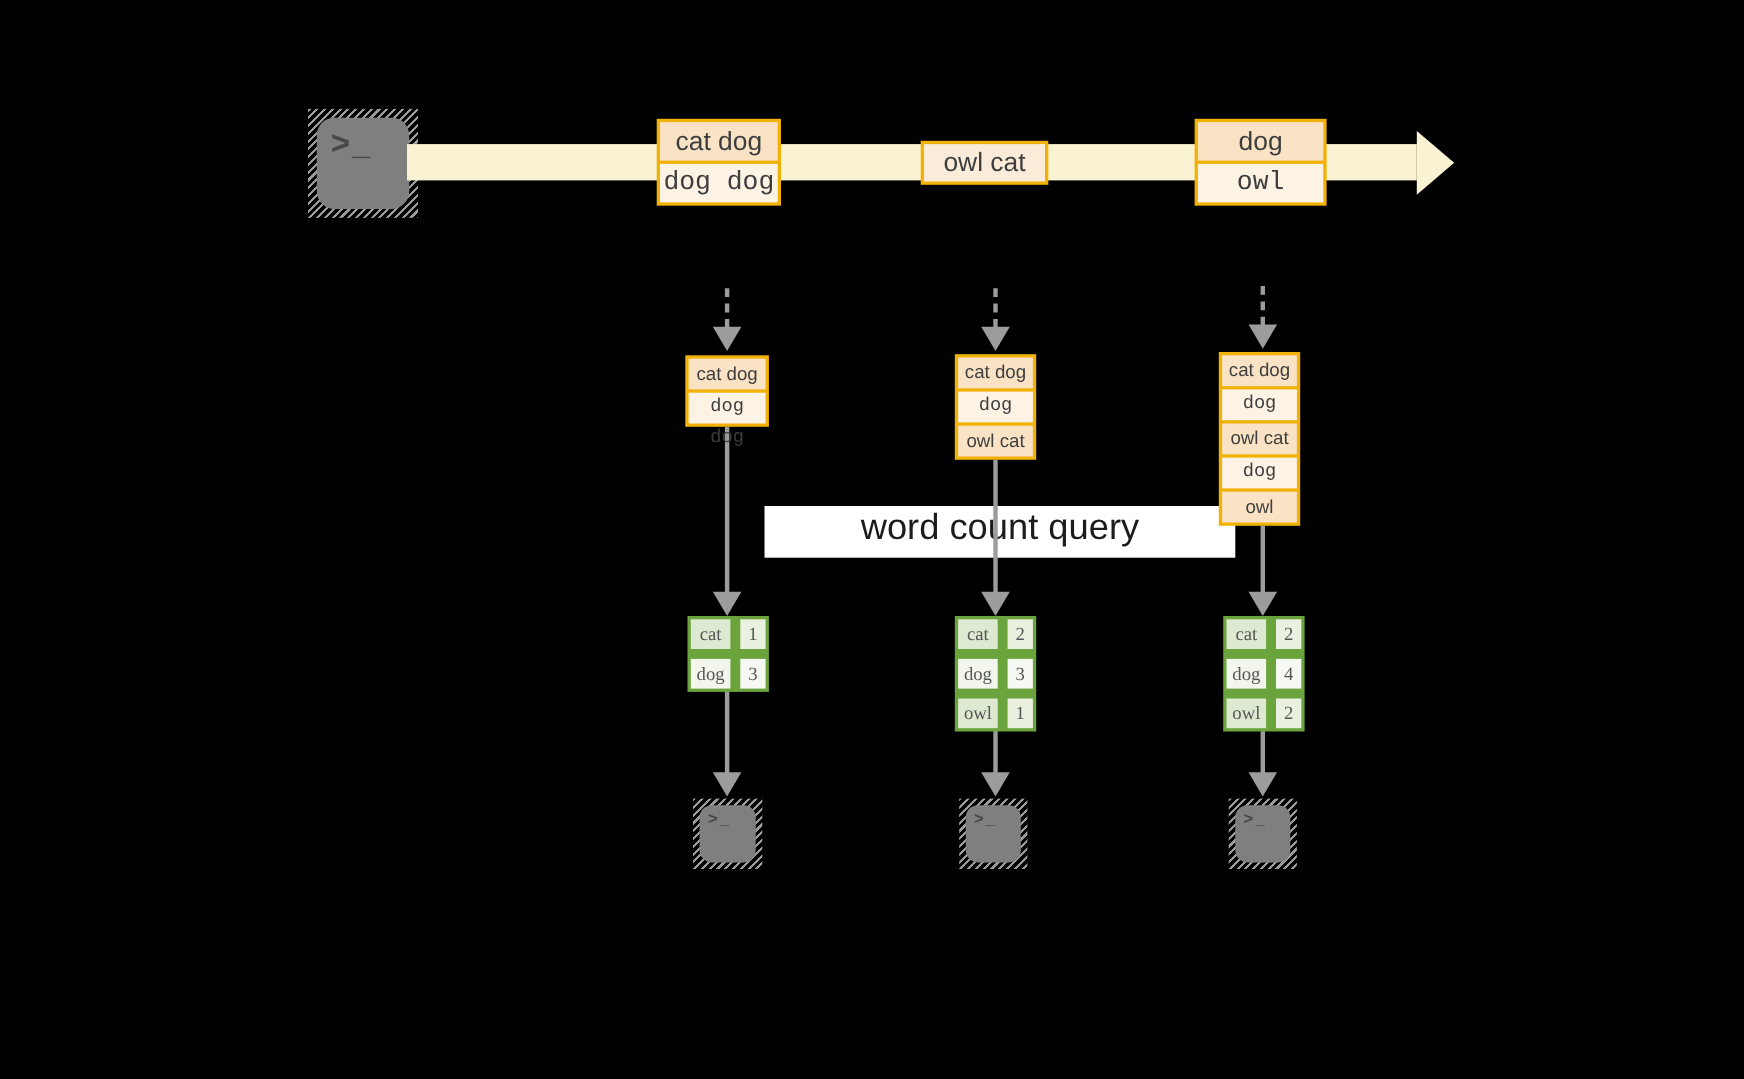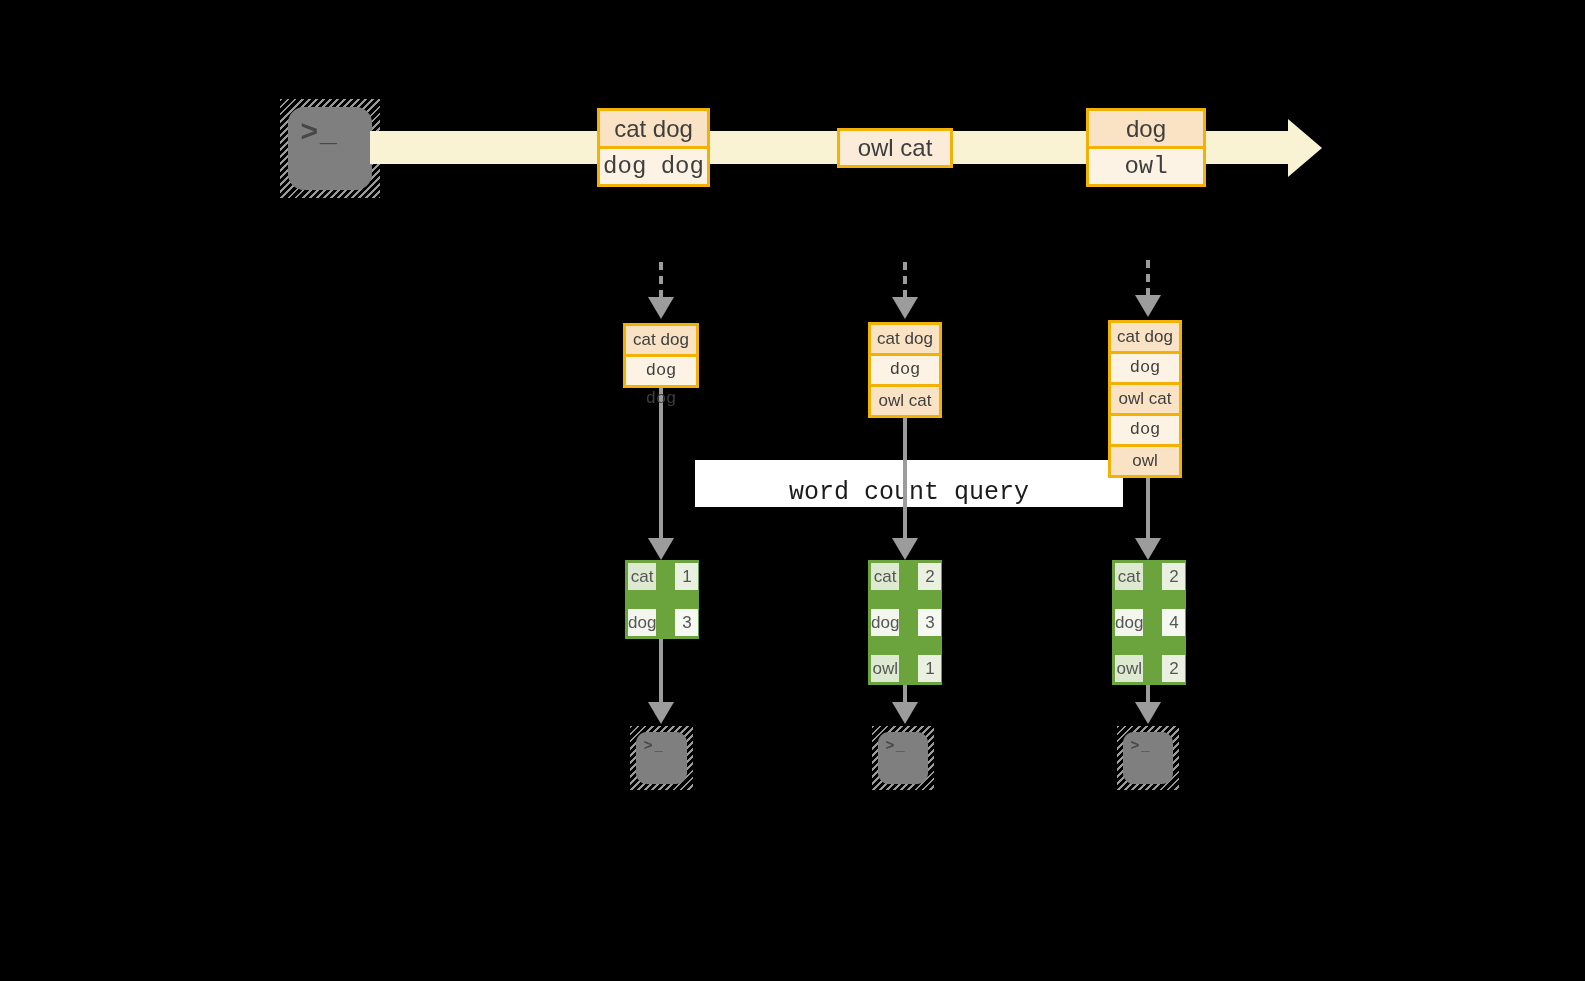--- a/index.html
+++ b/index.html
@@ -31,24 +31,24 @@
   .peach-mid{background:var(--peach_mid,#fbebd8);}
 
   
   .vline{width:4px;background:var(--gray_line,#9c9c9c);}
   .vdash{width:0;border-left:4px dashed var(--gray_line,#9c9c9c);}
   .ahead{width:0;height:0;border-left:13px solid transparent;border-right:13px solid transparent;
          border-top:22px solid var(--gray_line,#9c9c9c);}
 
   
   .query{background:var(--query_bg,#fff);color:var(--query_text,#1c1c1c);
-         display:flex;align-items:flex-end;justify-content:center;font-size:25px;font-family:Liberation Mono, monospace;}
+         display:flex;align-items:flex-start;justify-content:center;font-size:33px;}
 
   
-  .gtable{background:var(--green,#6ba43d);display:grid;grid-template-columns:1fr 23px;gap:19px;padding:3px;}
+  .gtable{background:var(--green,#6ba43d);display:grid;grid-template-columns:1fr 23px;gap:9px;padding:3px;font-family:Liberation Serif, serif;}
   .gcell{height:27px;line-height:27px;text-align:center;font-size:17px;color:#565656;}
   .w-odd{background:var(--sage,#dee9d1);}
   .w-even{background:var(--sage_light,#f2f6ed);}
   .n-odd{background:var(--sage_num,#eaf1e0);}
   .n-even{background:var(--sage_num_light,#f6f9f2);}
 
   .z1{z-index:1}.z2{z-index:2}.z3{z-index:3}
 </style>
 </head>
 <body>

